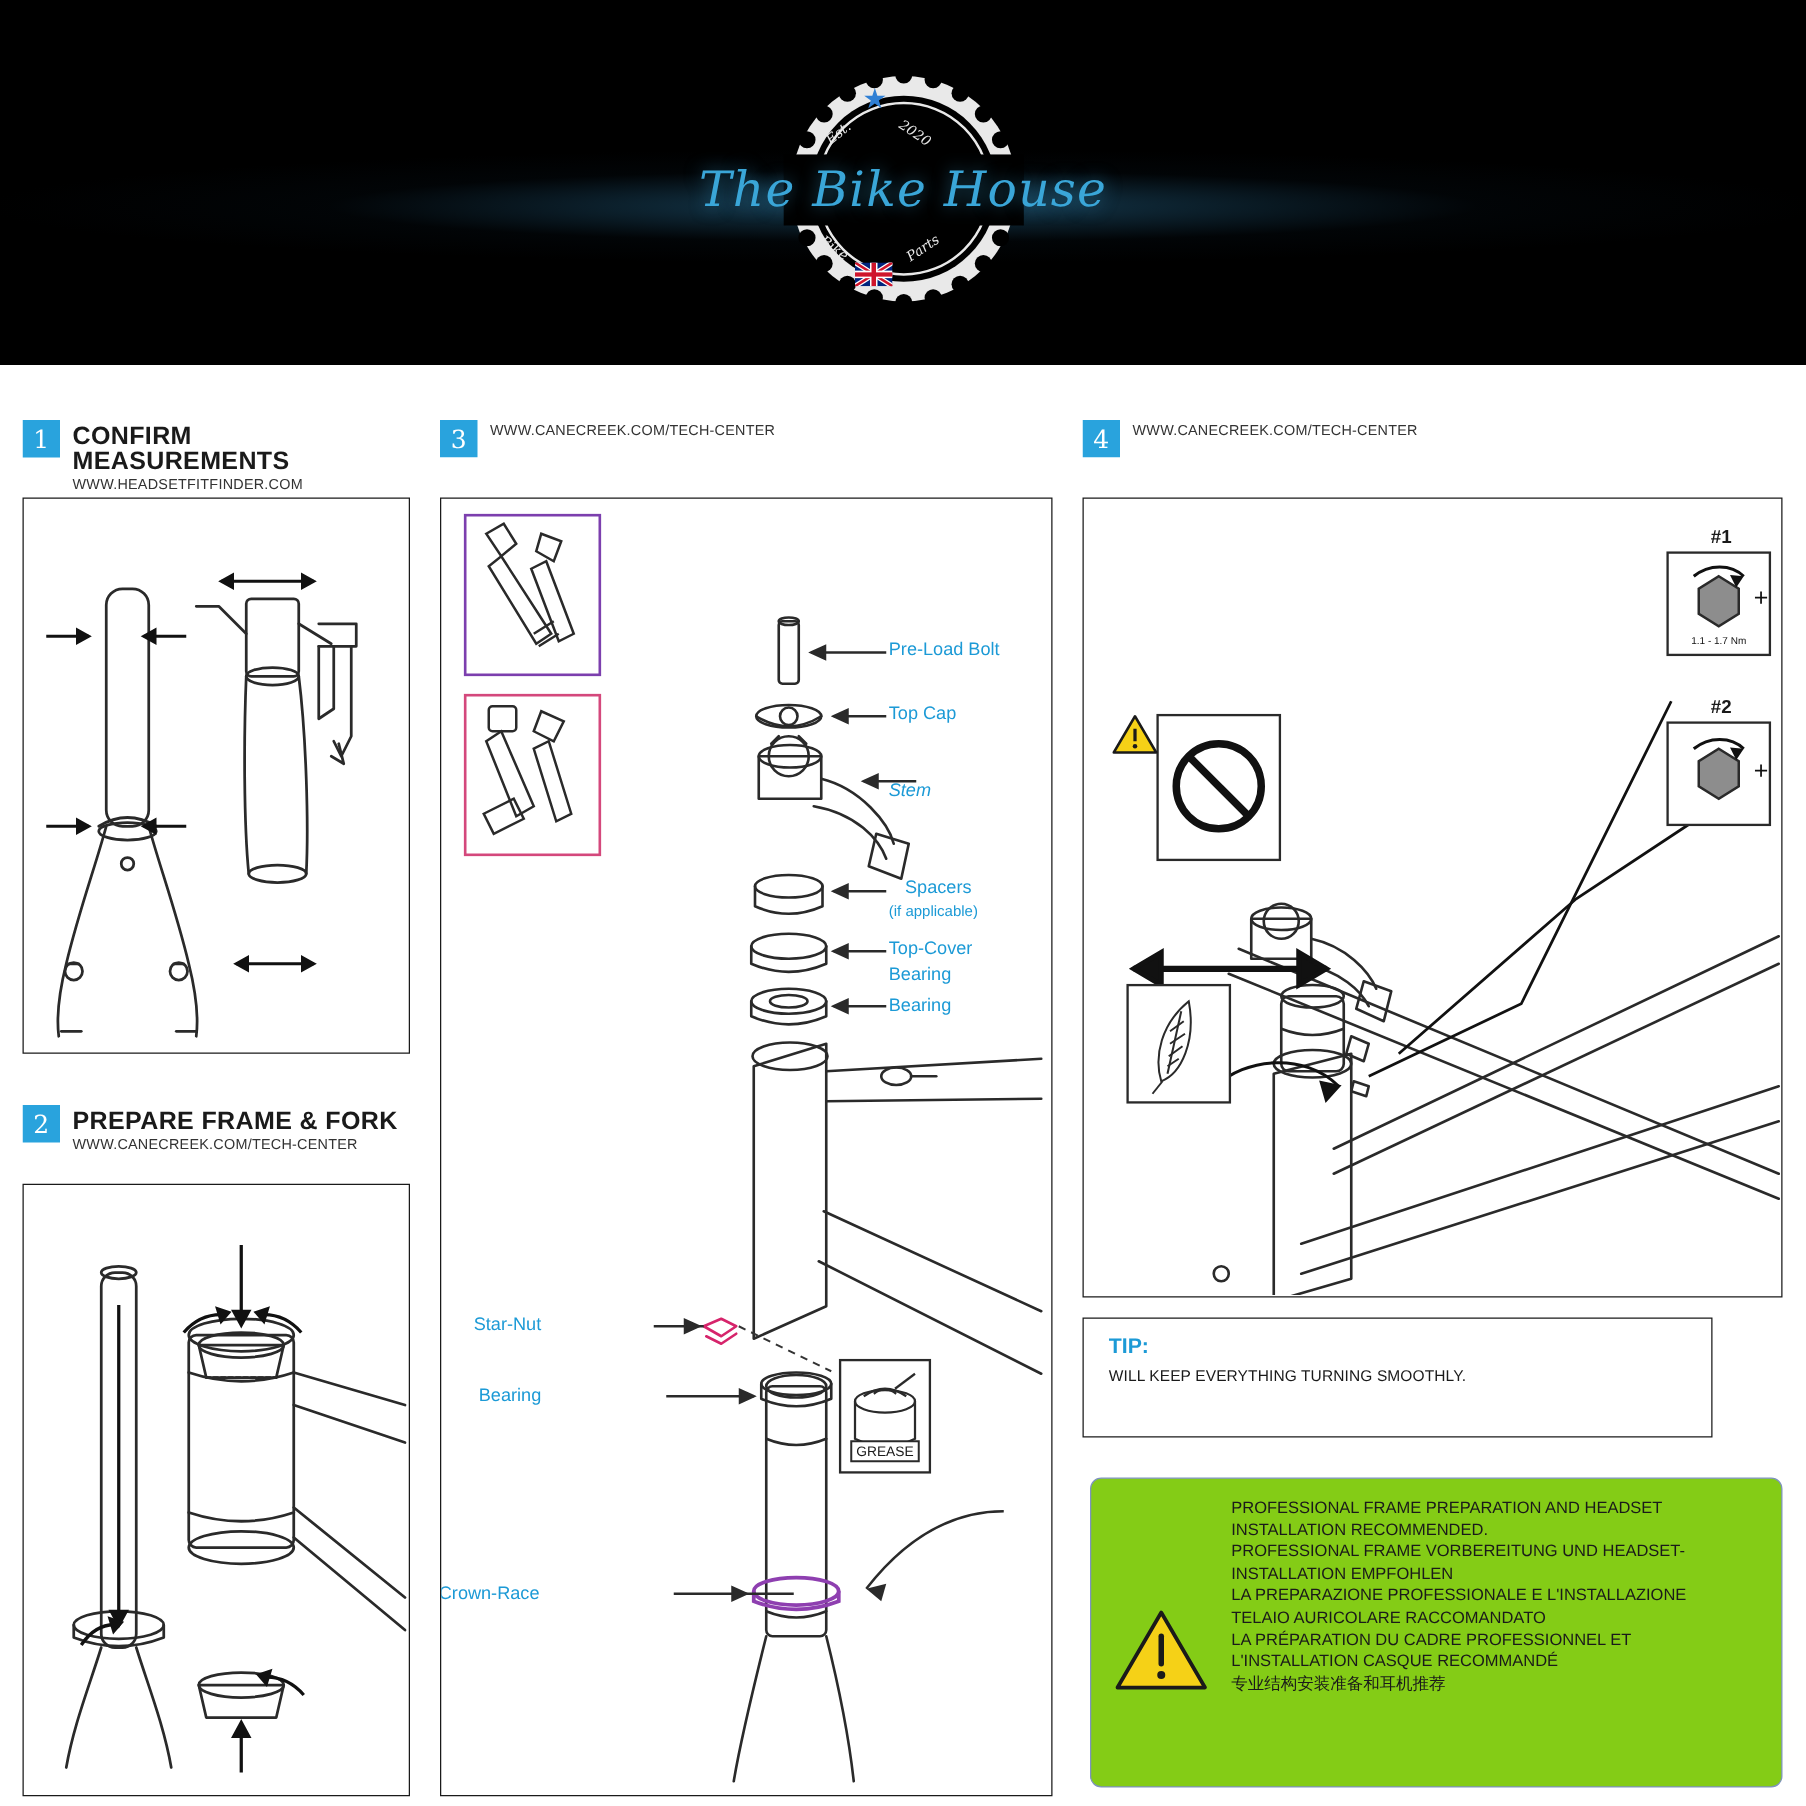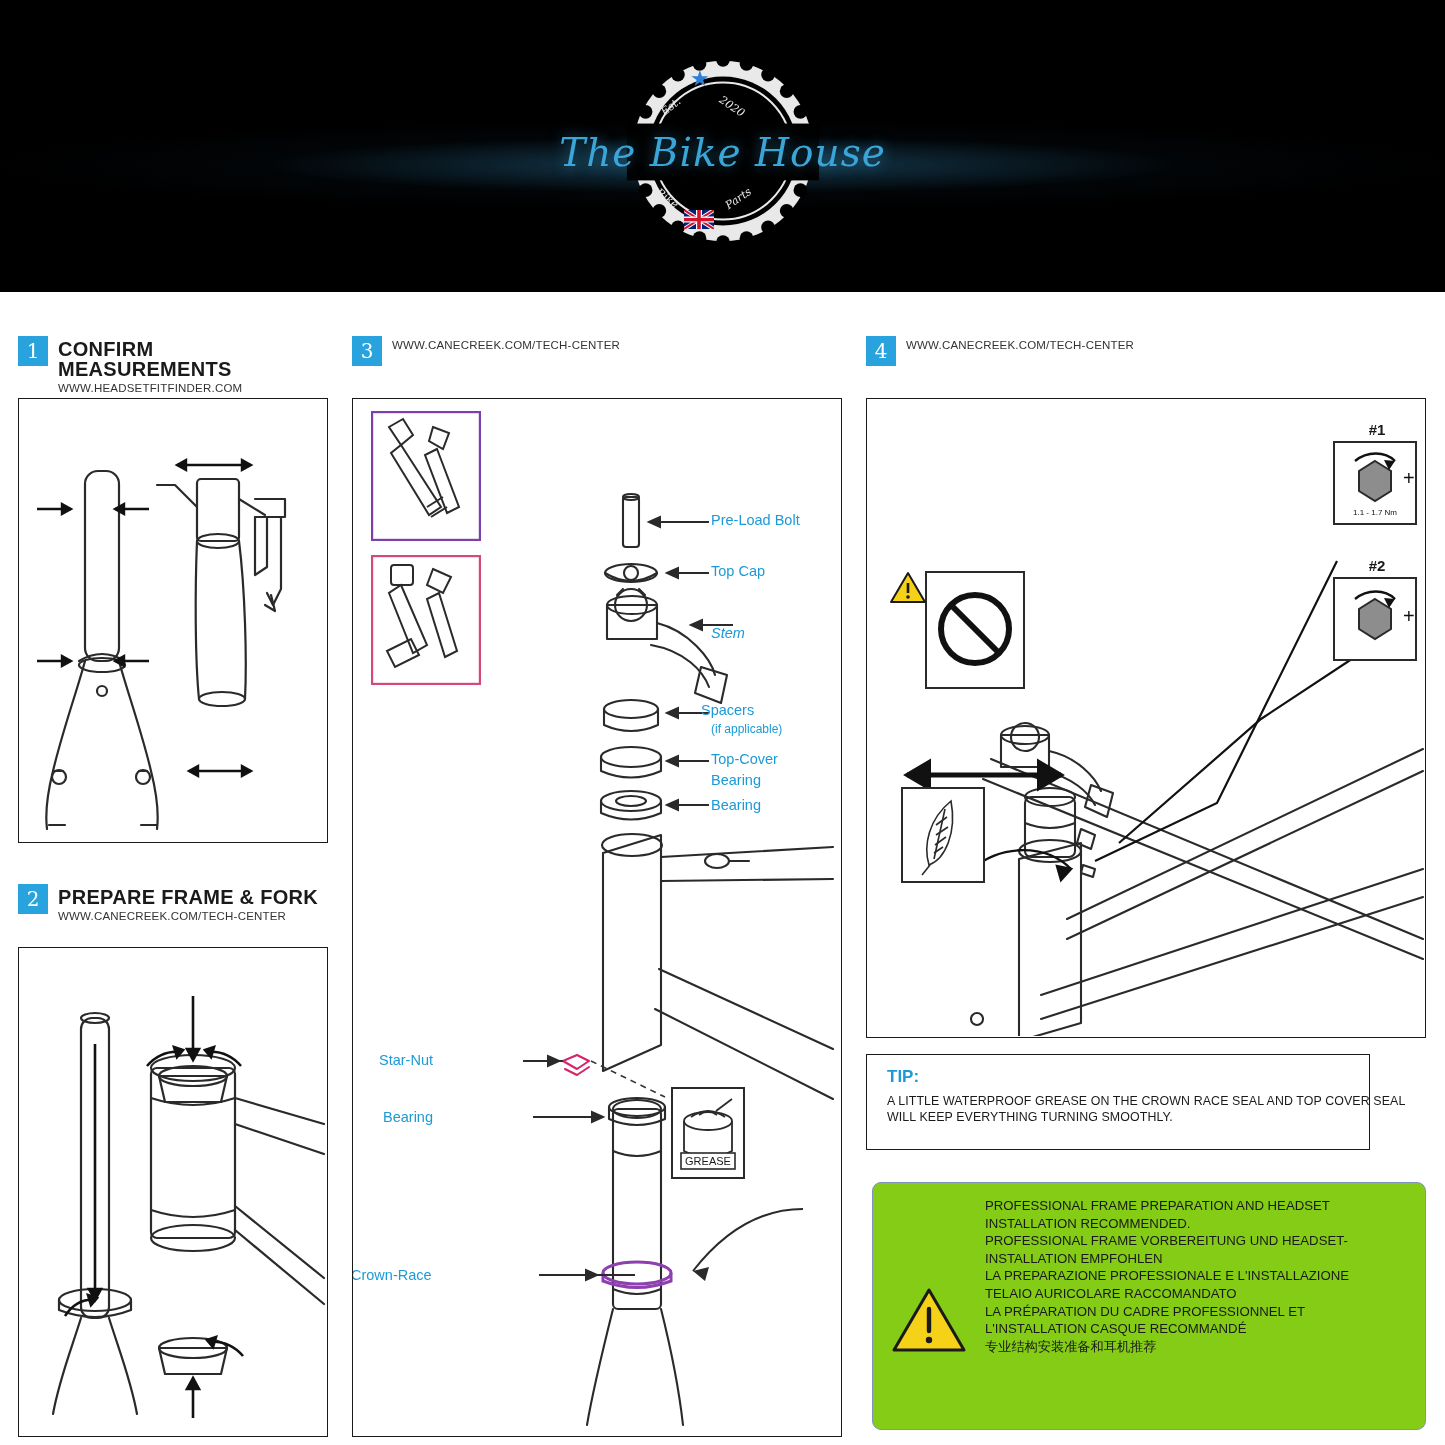--- a/index.html
+++ b/index.html
@@ -411,21 +411,21 @@
         <path d="M28,28 q9,-7 18,0"></path>
         <path d="M45,24 l16,-12"></path>
       </g>
       <rect x="10" y="66" width="54" height="16" fill="#fff" stroke="#2a2a2a" stroke-width="1.6"></rect>
       <text x="37" y="78" font-size="11" font-family="Liberation Sans, sans-serif" text-anchor="middle" fill="#1a1a1a">GREASE</text>
     </svg>
 
     <div class="lbl" style="left:358px; top:113px;">Pre-Load Bolt</div>
     <div class="lbl" style="left:358px; top:164px;">Top Cap</div>
     <div class="lbl" style="left:358px; top:226px;font-style:italic;">Stem</div>
-    <div class="lbl" style="left:348px; top:303px;text-align:center;">Spacers</div>
+    <div class="lbl" style="left:371px; top:303px;text-align:center;">Spacers</div>
     <div class="lbl" style="left:358px; top:322px; font-size:12px;">(if applicable)</div>
     <div class="lbl" style="left:358px; top:352px;text-align:right;">Top-Cover</div>
     <div class="lbl" style="left:358px; top:373px;">Bearing</div>
     <div class="lbl" style="left:358px; top:398px;">Bearing</div>
     <div class="lbl" style="left:26px; top:653px;">Star-Nut</div>
     <div class="lbl" style="left:30px; top:710px;">Bearing</div>
     <div class="lbl" style="left:-2px; top:868px;">Crown-Race</div>
   </div>
 
   <div class="step-head" style="left:866px; top:44px; width:500px;">
@@ -524,21 +524,20 @@
       <path d="M42,22 L58,32 L58,52 L42,62 L26,52 L26,32 Z" fill="#8d8d8d" stroke="#2a2a2a" stroke-width="2"></path>
       <path d="M22,22 C34,12 52,12 62,22" fill="none" stroke="#111" stroke-width="2.4"></path>
       <path d="M62,22 l-11,-1 l5,10 z" fill="#111"></path>
       <text x="70" y="46" font-size="20" fill="#111" font-family="Liberation Sans, sans-serif">+</text>
     </svg>
   </div>
 
   <div class="tipbox" style="left:866px; top:762px; width:504px; height:96px;">
     <div class="tip-title" style="position:absolute; left:20px; top:12px;">TIP:</div>
     <div class="tip-body" style="position:absolute; left:20px; top:38px; width:524px;">
-      <div>A LITTLE WATERPROOF GREASE ON THE CROWN RACE SEAL AND TOP COVER SEAL</div>
       <div>WILL KEEP EVERYTHING TURNING SMOOTHLY.</div>
     </div>
   </div>
 
   <div class="warnbox" style="left:872px; top:890px; width:554px; height:248px;">
     <svg class="tri" style="left:18px; top:104px;" width="76" height="68" viewBox="0 0 76 68">
       <path d="M38,3 L73,63 L3,63 Z" fill="#f5d117" stroke="#1a1a1a" stroke-width="3" stroke-linejoin="round"></path>
       <path d="M38,22 l0,22" stroke="#1a1a1a" stroke-width="4.4" stroke-linecap="round"></path>
       <circle cx="38" cy="53" r="3.2" fill="#1a1a1a"></circle>
     </svg>

